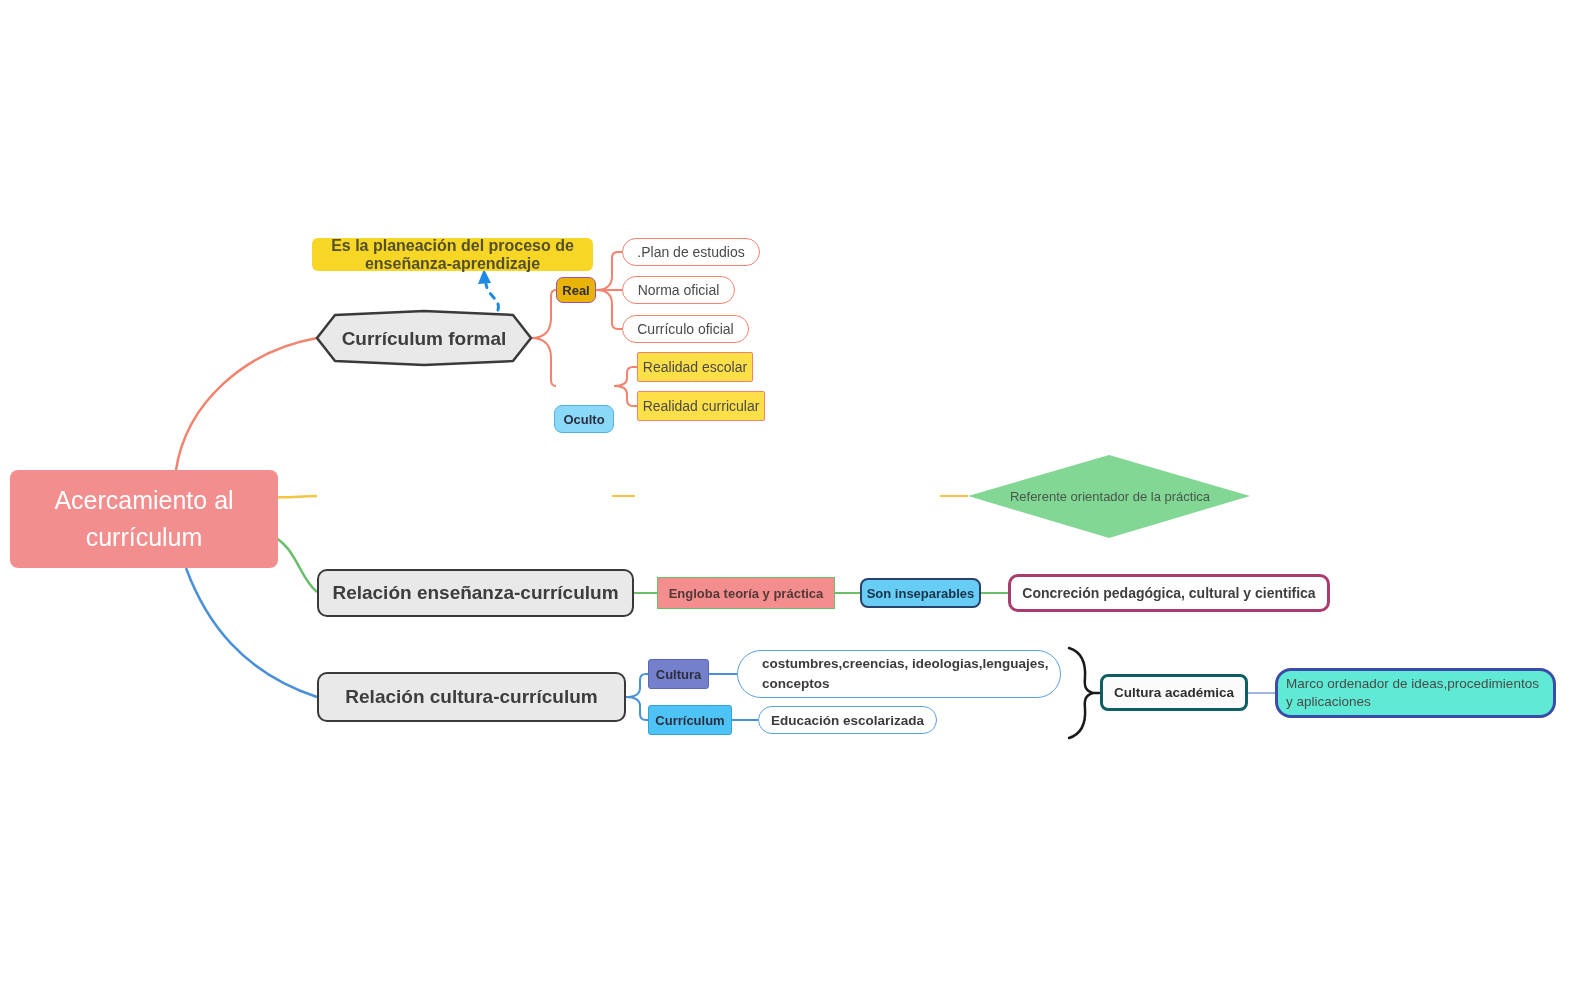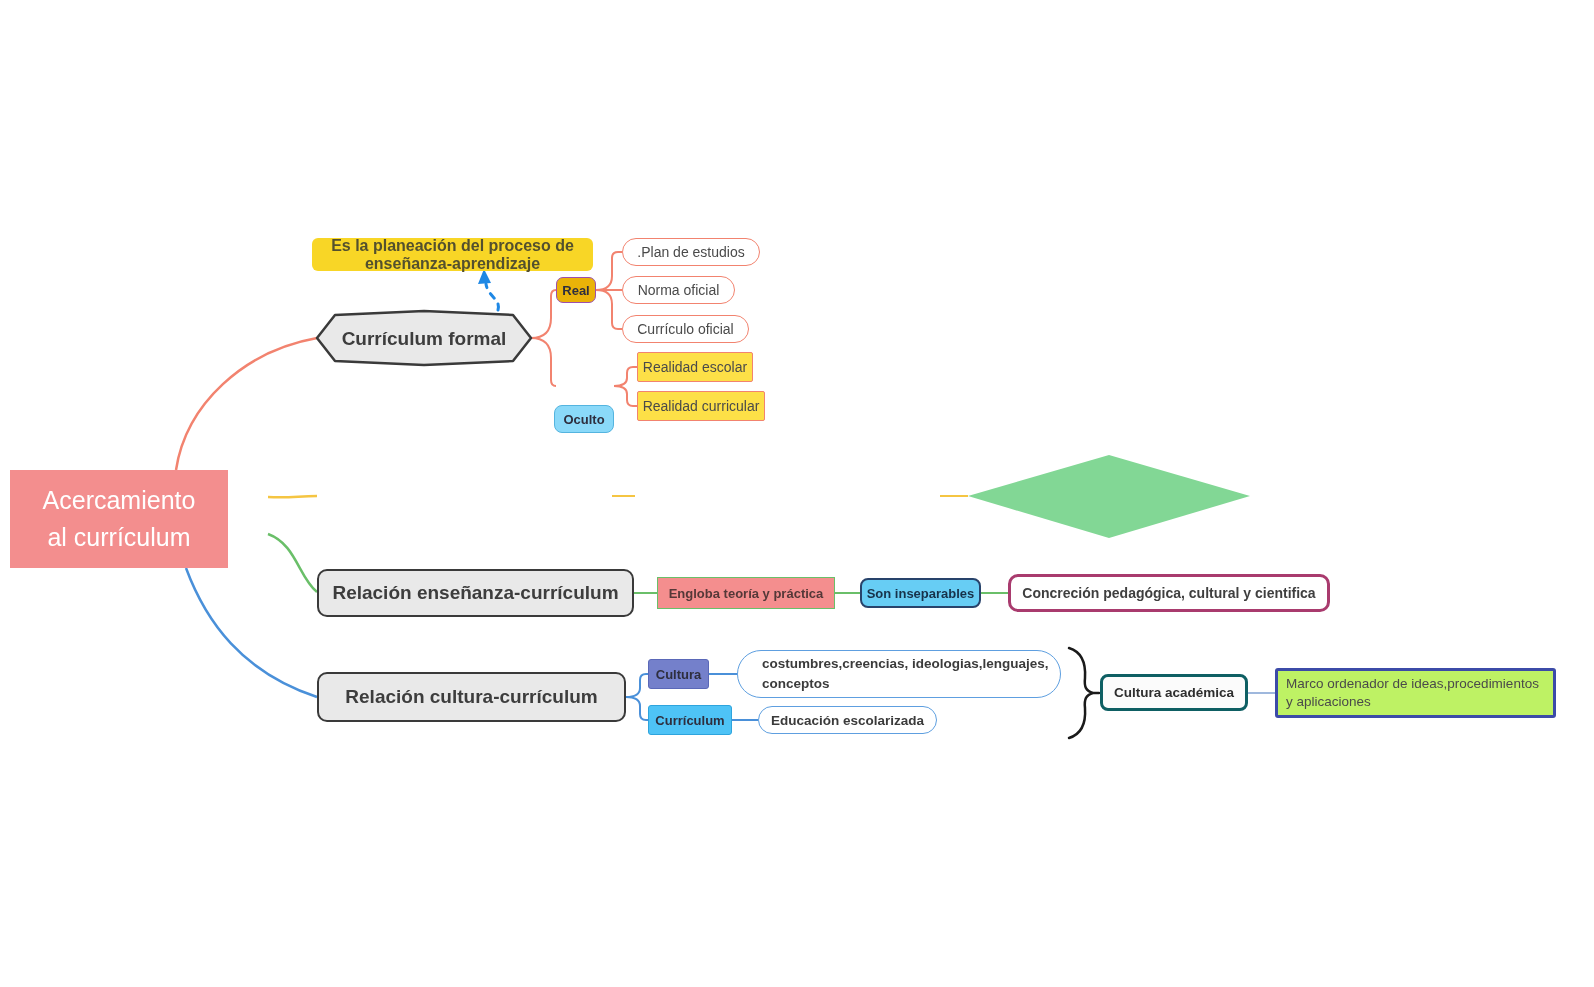--- a/index.html
+++ b/index.html
@@ -2,21 +2,21 @@
 <html><head>
 <meta charset="utf-8">
 <style>
   html,body{margin:0;padding:0;background:#ffffff;}
   body{font-family:"Liberation Sans", sans-serif;}
   #canvas{position:relative;width:1594px;height:987px;background:#ffffff;overflow:hidden;}
   #wires{position:absolute;left:0;top:0;width:1594px;height:987px;}
   .abs{position:absolute;box-sizing:border-box;}
   .center{display:flex;align-items:center;justify-content:center;text-align:center;}
 
-  .root-node{left:10px;top:470px;width:218px;height:98px;background:#f38e8e;border-radius:0;
+  .root-node{left:10px;top:470px;width:268px;height:98px;background:#f38e8e;border-radius:8px;
     color:#ffffff;font-size:25px;line-height:1.5;padding:6px 28px;}
   .note{left:312px;top:238px;width:281px;height:33px;background:#f8d626;border-radius:6px;
     color:#53502e;font-size:16px;font-weight:bold;}
   .hex-label{left:317px;top:311px;width:214px;height:55px;color:#3d3d3d;font-size:19px;font-weight:bold;}
   .gray-node{background:#e9e9e9;border:2px solid #3a3a3a;border-radius:10px;color:#3d3d3d;
     font-size:19px;font-weight:bold;}
   .node-proyecto{left:317px;top:472px;width:295px;height:48px;}
   .node-ensenanza{left:317px;top:569px;width:317px;height:48px;}
   .node-cultura{left:317px;top:672px;width:309px;height:50px;}
 
@@ -45,22 +45,22 @@
   .concrecion{left:1008px;top:574px;width:322px;height:38px;background:#ffffff;border:3px solid #a93b6e;
     border-radius:10px;color:#3f3f3f;font-size:14px;font-weight:bold;}
 
   .costumbres{left:737px;top:650px;width:324px;height:48px;background:#ffffff;border:1.5px solid #5e9fe0;
     border-radius:24px;color:#3b3b3b;font-size:13.5px;font-weight:bold;display:flex;align-items:center;
     padding:0 10px 0 24px;line-height:1.45;}
   .educacion{left:758px;top:706px;width:179px;height:28px;background:#ffffff;border:1.5px solid #5e9fe0;
     border-radius:14px;color:#3b3b3b;font-size:13.5px;font-weight:bold;text-align:center;}
   .academica{left:1100px;top:674px;width:148px;height:37px;background:#fbfbfb;border:3px solid #0e5f63;
     border-radius:8px;color:#2e2e2e;font-size:13.5px;font-weight:bold;}
-  .marco{left:1275px;top:668px;width:281px;height:50px;background:#bef264;border:3px solid #3c4ba8;
-    border-radius:3px;color:#4a4a4a;font-size:13.5px;display:flex;align-items:center;padding:0 8px;line-height:1.35;}
+  .marco{left:1275px;top:668px;width:281px;height:50px;background:#5eead4;border:3px solid #3c4ba8;
+    border-radius:16px;color:#4a4a4a;font-size:13.5px;display:flex;align-items:center;padding:0 8px;line-height:1.35;}
 </style>
 </head>
 <body>
 
 <div id="canvas">
 
   <svg id="wires" viewBox="0 0 1594 987">
 
     <g>
       <path d="M 176 470 C 186 404 244 351 317 338" stroke="#f2836f" stroke-width="2.5" fill="none"></path>
@@ -135,20 +135,23 @@
   <div class="abs center badge badge-oculto">
     <span>Oculto</span>
   </div>
   <div class="abs center srect srect-escolar">
     <span>Realidad escolar</span>
   </div>
   <div class="abs center srect srect-curricular">
     <span>Realidad curricular</span>
   </div>
 
+  <div class="abs center diamond-label">
+    <span>Referente orientador de la práctica</span>
+  </div>
 
   <div class="abs center gray-node node-ensenanza">
     <span>Relación enseñanza-currículum</span>
   </div>
   <div class="abs center engloba">
     <span>Engloba teoría y práctica</span>
   </div>
   <div class="abs center inseparables">
     <span>Son inseparables</span>
   </div>

